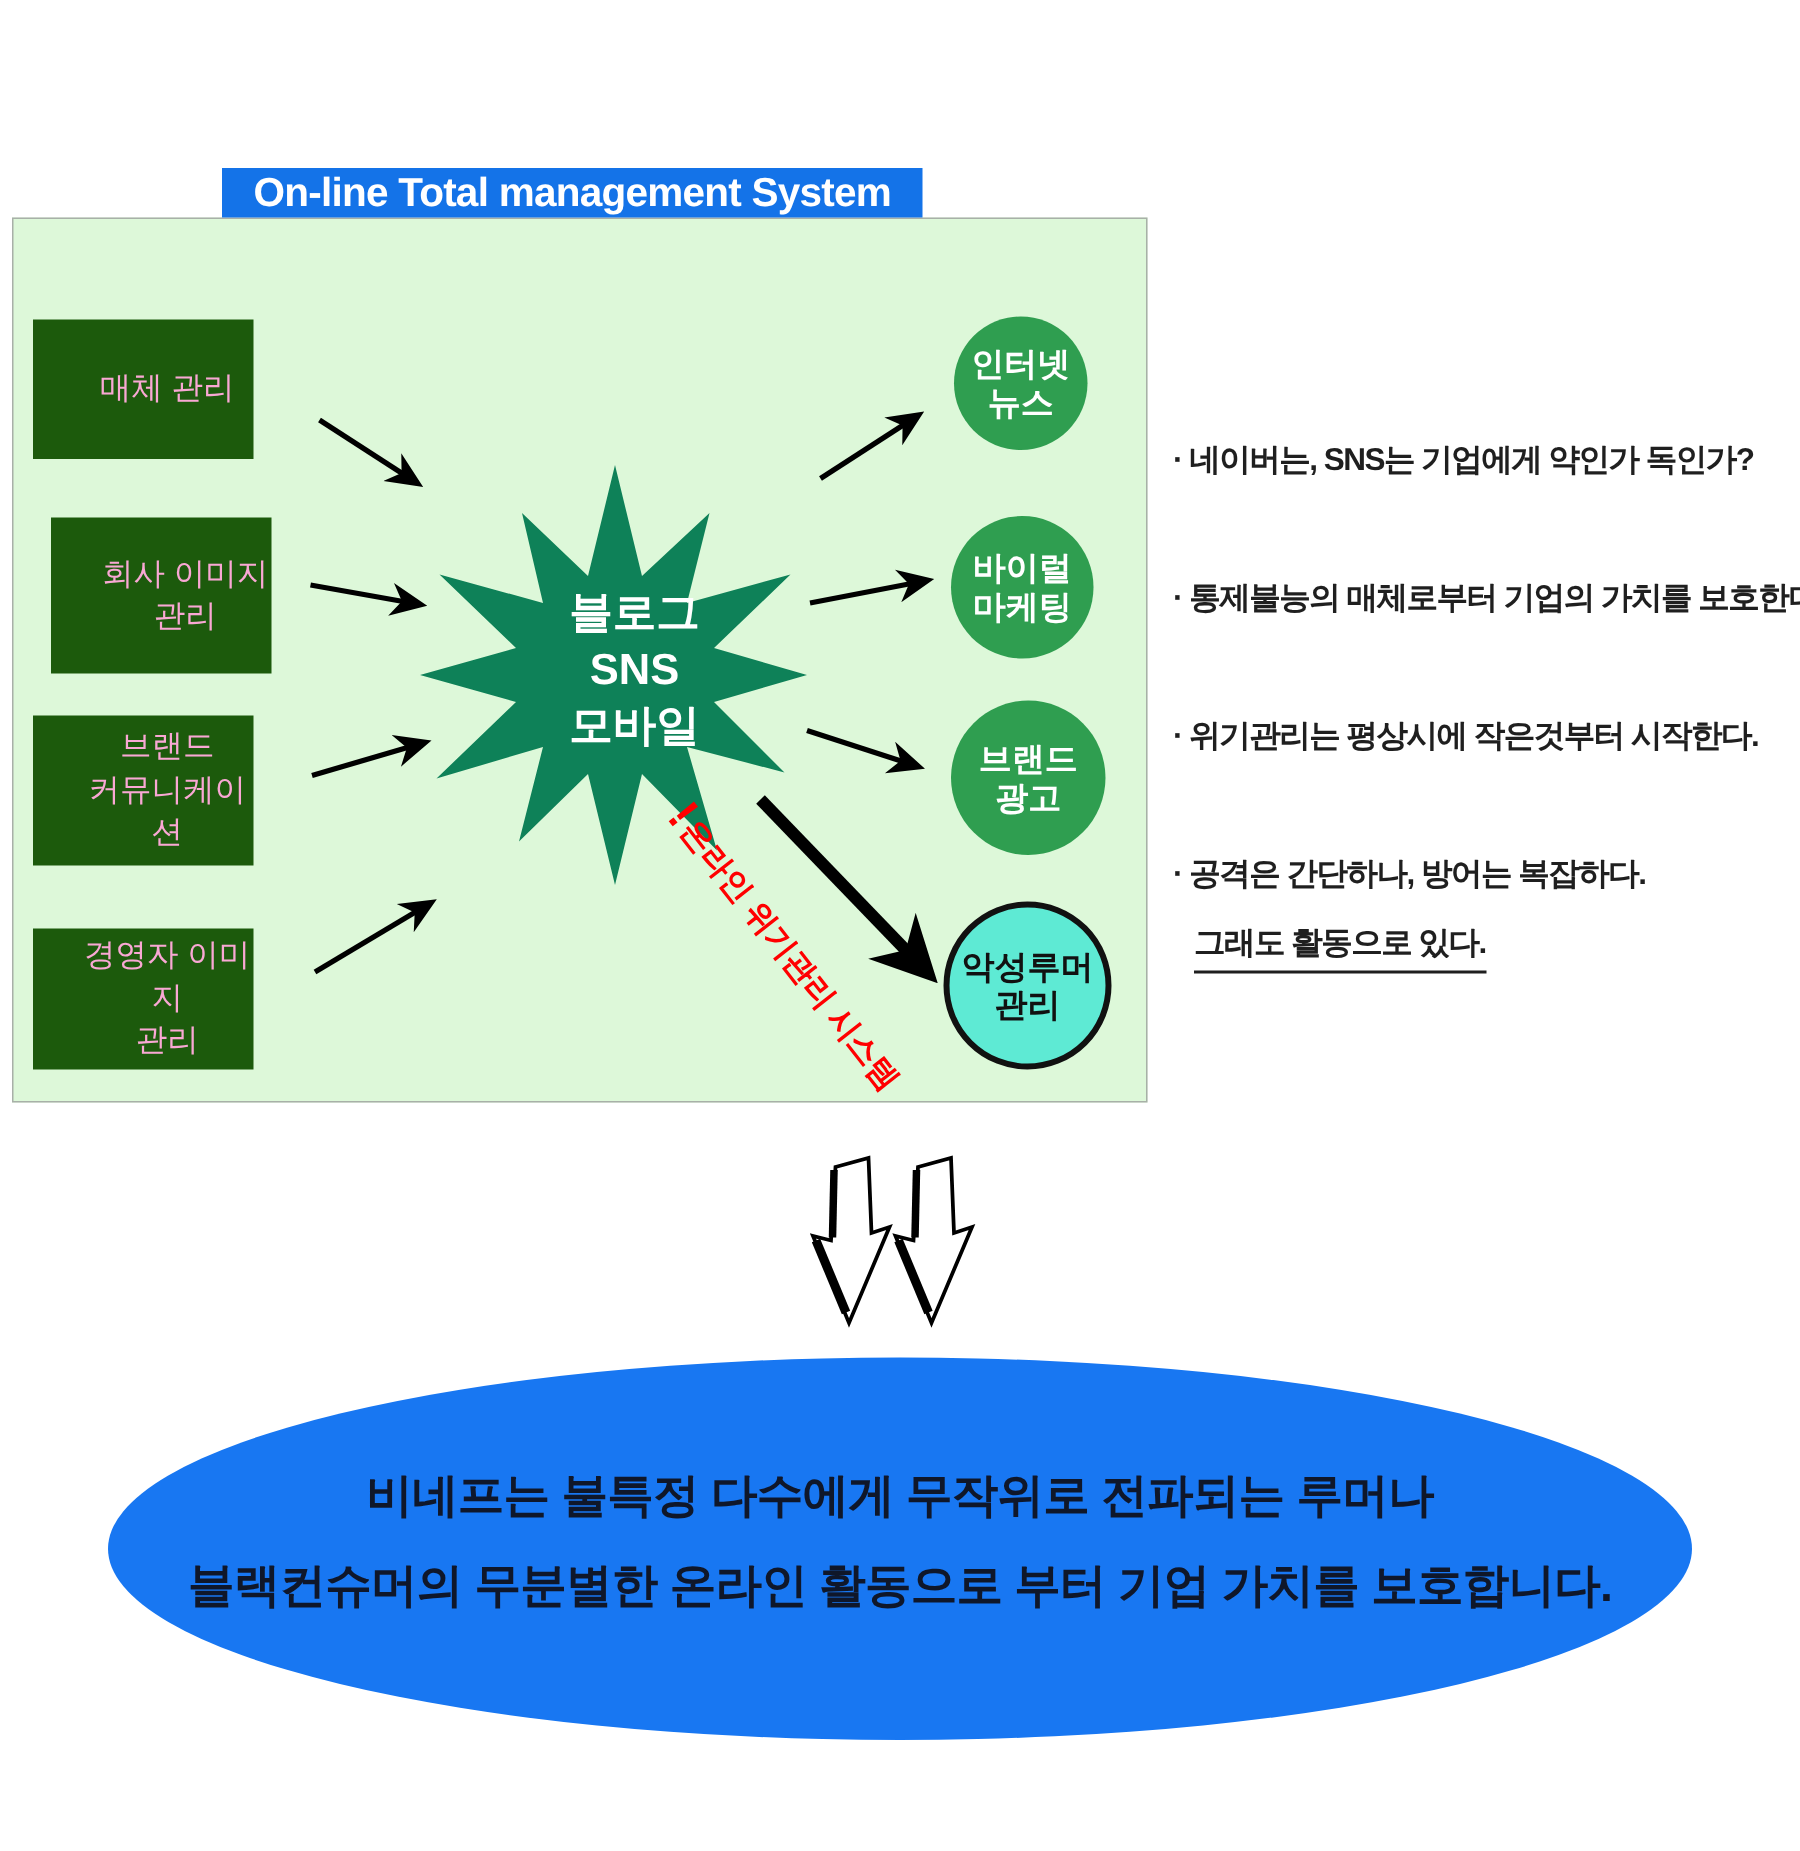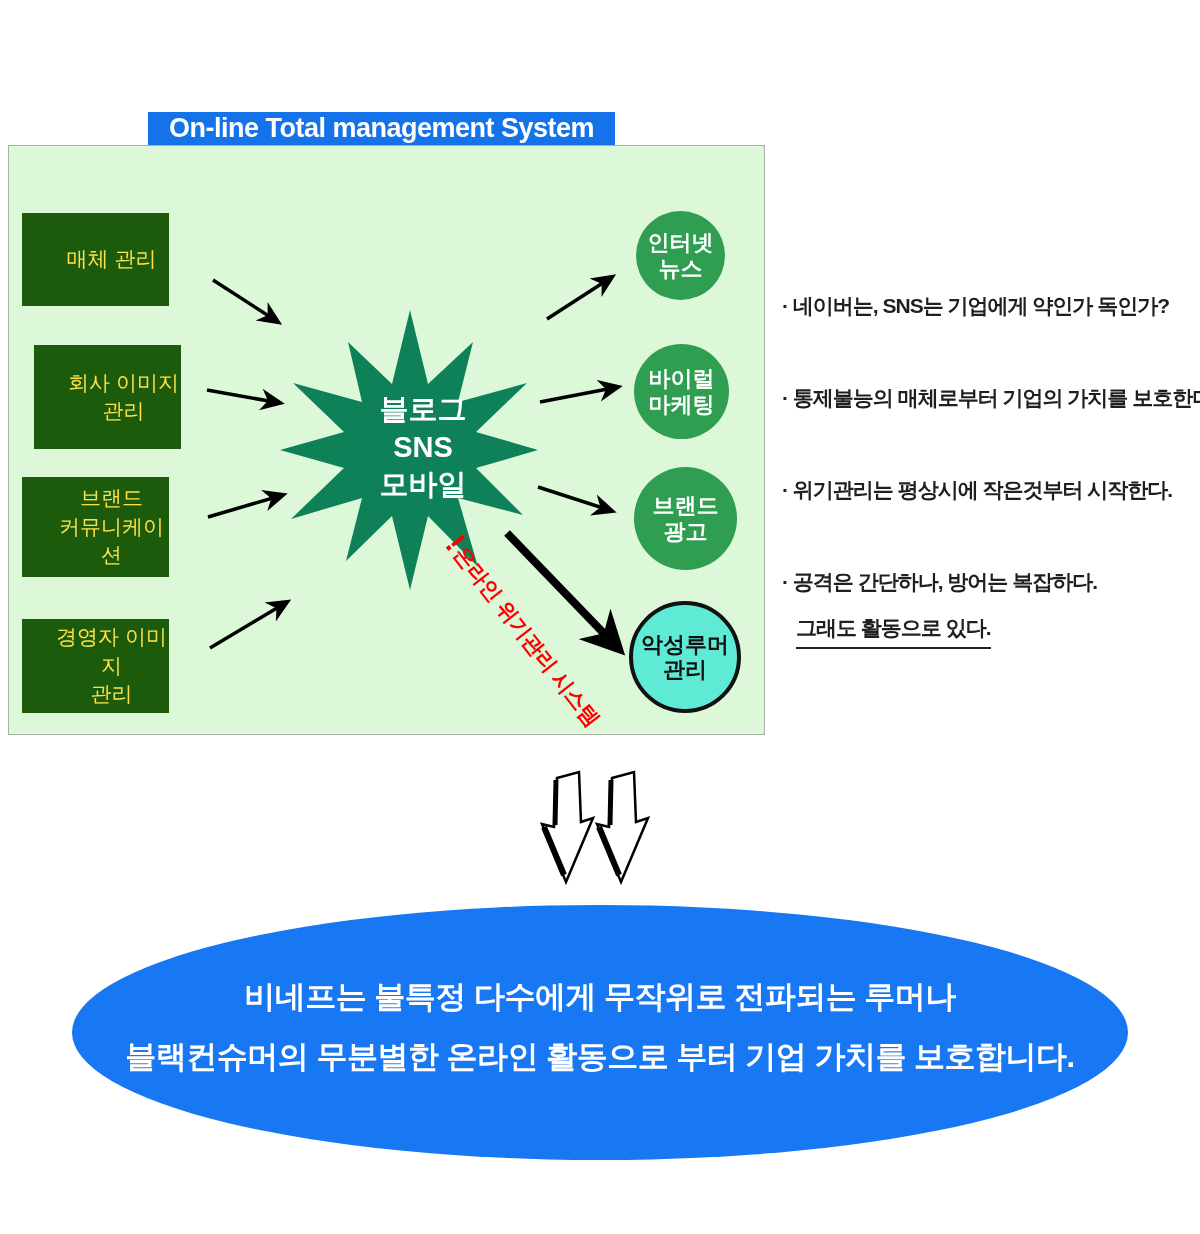--- a/index.html
+++ b/index.html
@@ -10,21 +10,21 @@
   
   .header-bar { position:absolute; left:148px; top:112px; width:467px; height:33px;
     background:#1473e8; color:#fff; display:flex; align-items:center; justify-content:center;
     font-size:27px; font-weight:bold; letter-spacing:-0.5px; z-index:5; }
 
   
   .panel { position:absolute; left:8px; top:145px; width:757px; height:590px;
     background:#ddf8d9; border:1px solid #a8b0a8; z-index:1; }
 
   
-  .in-box { position:absolute; left:22px; width:147px; background:#1c5a0c; color:#fde047;
+  .in-box { position:absolute; left:22px; width:147px; background:#1c5a0c; color:#f9a8d4;
     display:flex; align-items:center; justify-content:center; text-align:center;
     font-size:21px; font-weight:500; line-height:1.35; white-space:pre-line; z-index:3;padding-left:32px; }
   .in-box.b1 { top:213px; height:93px; }
   .in-box.b2 { top:345px; height:104px;margin-left:12px; }
   .in-box.b3 { top:477px; height:100px; }
   .in-box.b4 { top:619px; height:94px; }
 
   
   .star-wrap { position:absolute; left:275px; top:300px; width:270px; height:295px; z-index:2; }
   .star-label { position:absolute; left:288px; top:300px; width:270px; height:295px;
@@ -57,21 +57,21 @@
   .note.n1 { top:292px; } .note.n2 { top:384px; } .note.n3 { top:476px; } .note.n4 { top:568px; }
   .note.n5 { top:614px; left:796px; border-bottom:2px solid #1f1f1f; padding-bottom:5px; }
 
   
   .down-arrows { position:absolute; left:535px; top:770px; width:140px; height:122px; z-index:2; }
 
   
   .ellipse { position:absolute; left:72px; top:905px; width:1056px; height:255px;
     background:#1877f2; border-radius:50%; z-index:1;
     display:flex; flex-direction:column; align-items:center; padding-top:62px; }
-  .ellipse .line { color:#ffffff; font-size:31px; font-weight:bold; letter-spacing:-0.5px;
+  .ellipse .line { color:#0f172a; font-size:31px; font-weight:bold; letter-spacing:-0.5px;
     line-height:60px; white-space:nowrap; text-align:center; }
 </style>
 </head>
 <body>
 
 <div class="stage">
 
   <div class="header-bar">On-line Total management System</div>
 
   <div class="panel"></div>

